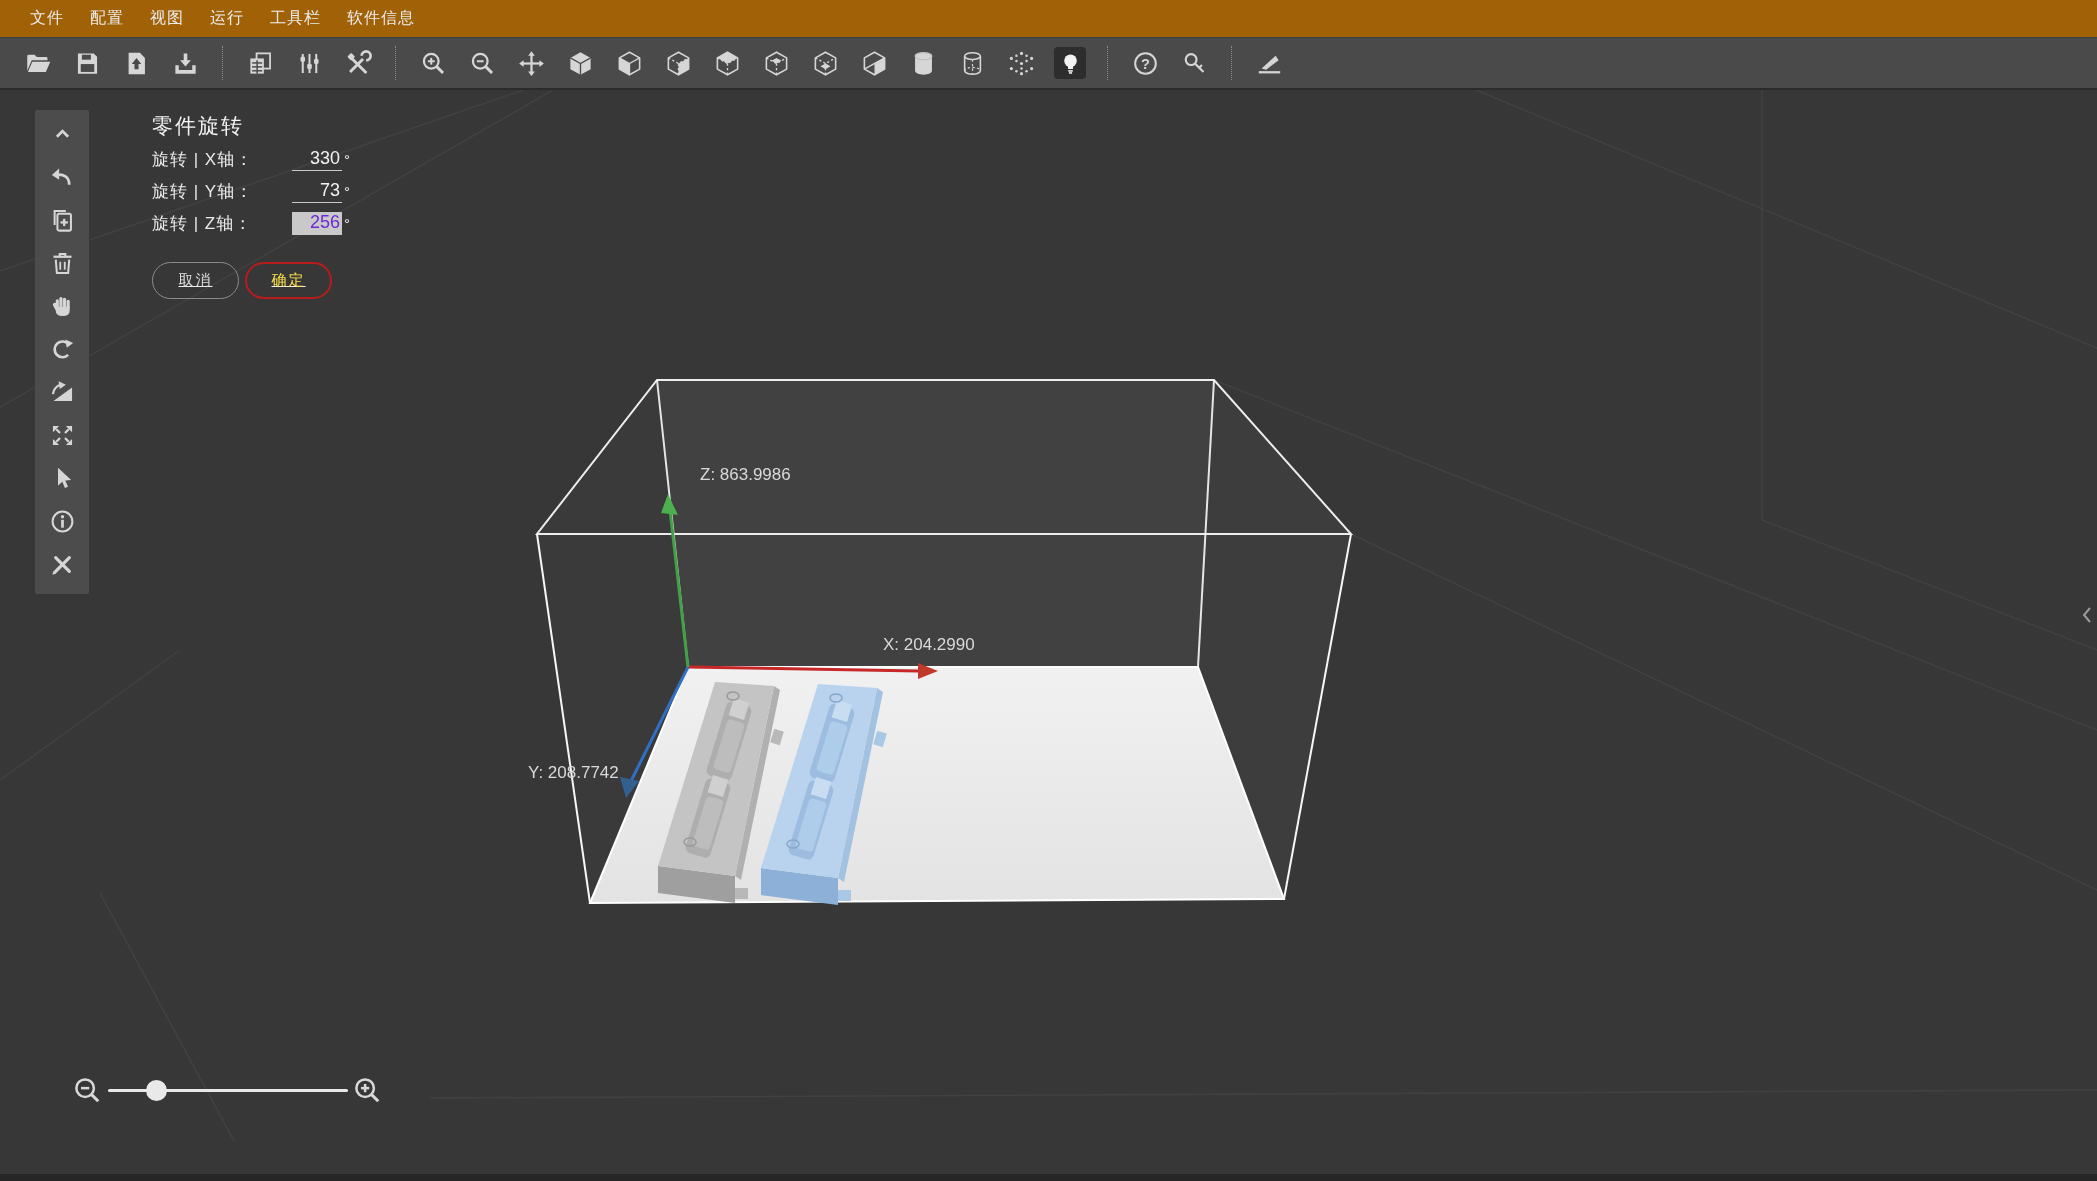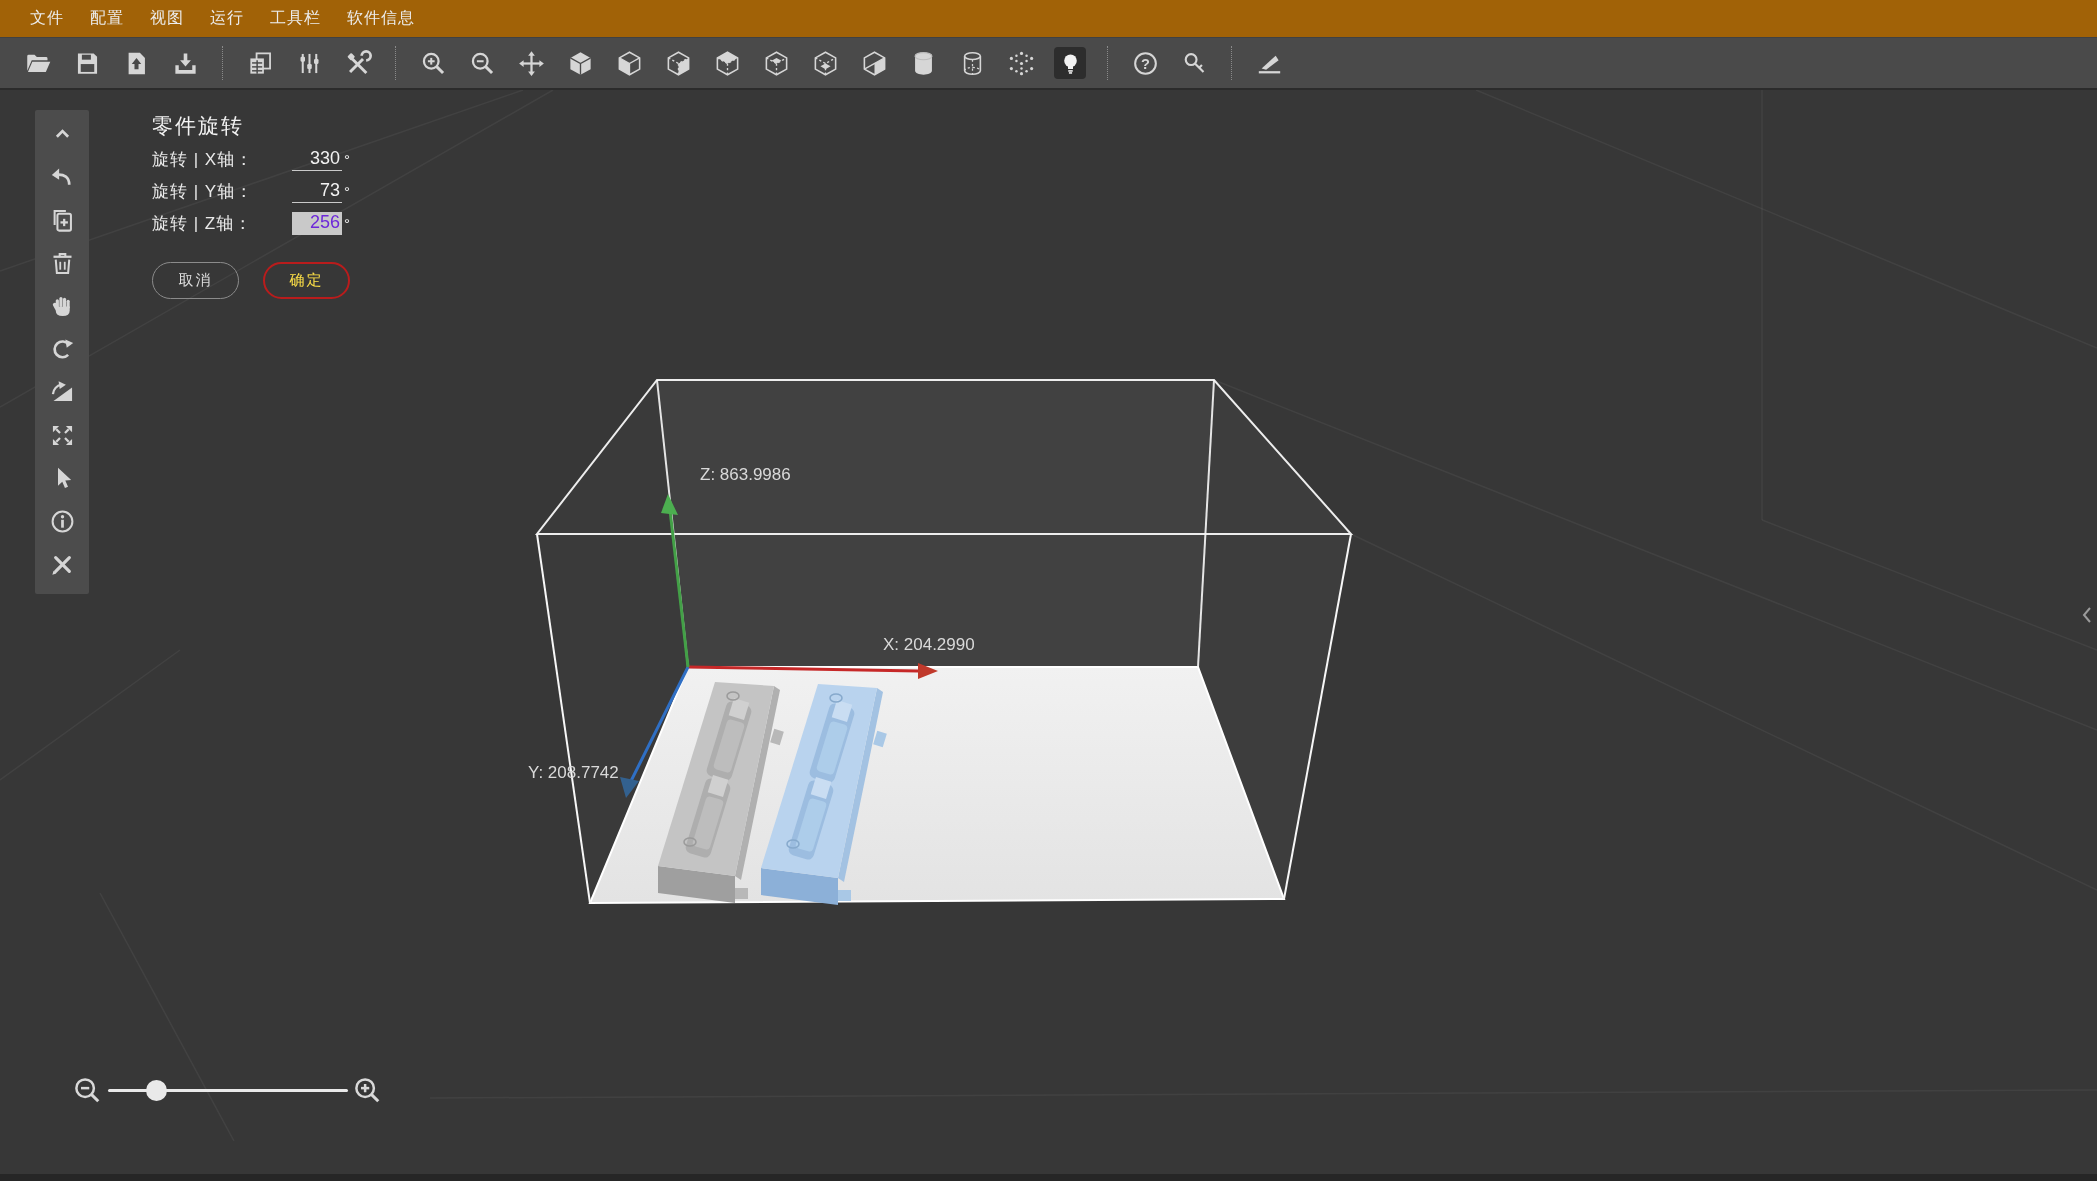--- a/index.html
+++ b/index.html
@@ -48,21 +48,21 @@
 
   
   .rotation-panel { position:absolute; left:152px; top:22px; width:240px; color:#eee; }
   .rp-title { font-size:21px; color:#f4f4f4; letter-spacing:2px; }
   .rp-row { display:flex; align-items:center; margin-top:7px; height:25px; }
   .rp-label { font-size:17px; color:#e9e9e9; width:132px; letter-spacing:1px; white-space:nowrap; }
   .rp-value { width:50px; text-align:right; font-size:18px; color:#f2f2f2;
     border-bottom:1px solid #c9c9c9; padding:0 2px 1px 2px; margin-left:8px; }
   .rp-value.selected { background:#c9c9c9; color:#6d28d9; border-bottom-color:transparent; }
   .rp-unit { font-size:15px; color:#f2f2f2; margin-left:2px; }
-  .rp-buttons { display:flex; gap:24px; margin-top:26px; }
+  .rp-buttons { display:flex; gap:6px; margin-top:26px;text-decoration:underline; }
   .rp-btn { width:87px; height:37px; border-radius:19px; background:transparent;
     font-size:15px; letter-spacing:2px; cursor:default;
     font-family:"Liberation Sans","DejaVu Sans",sans-serif; }
   .rp-btn.cancel { border:1px solid #8b8b8b; color:#dedede; }
   .rp-btn.confirm { border:2px solid #b91c1c; color:#fde047; }
 
   
   .zoom-control { position:absolute; left:72px; top:982px; width:312px; height:36px; }
   .zc-icon { position:absolute; top:3px; width:30px; height:30px; }
   .zc-icon.minus { left:0; }

